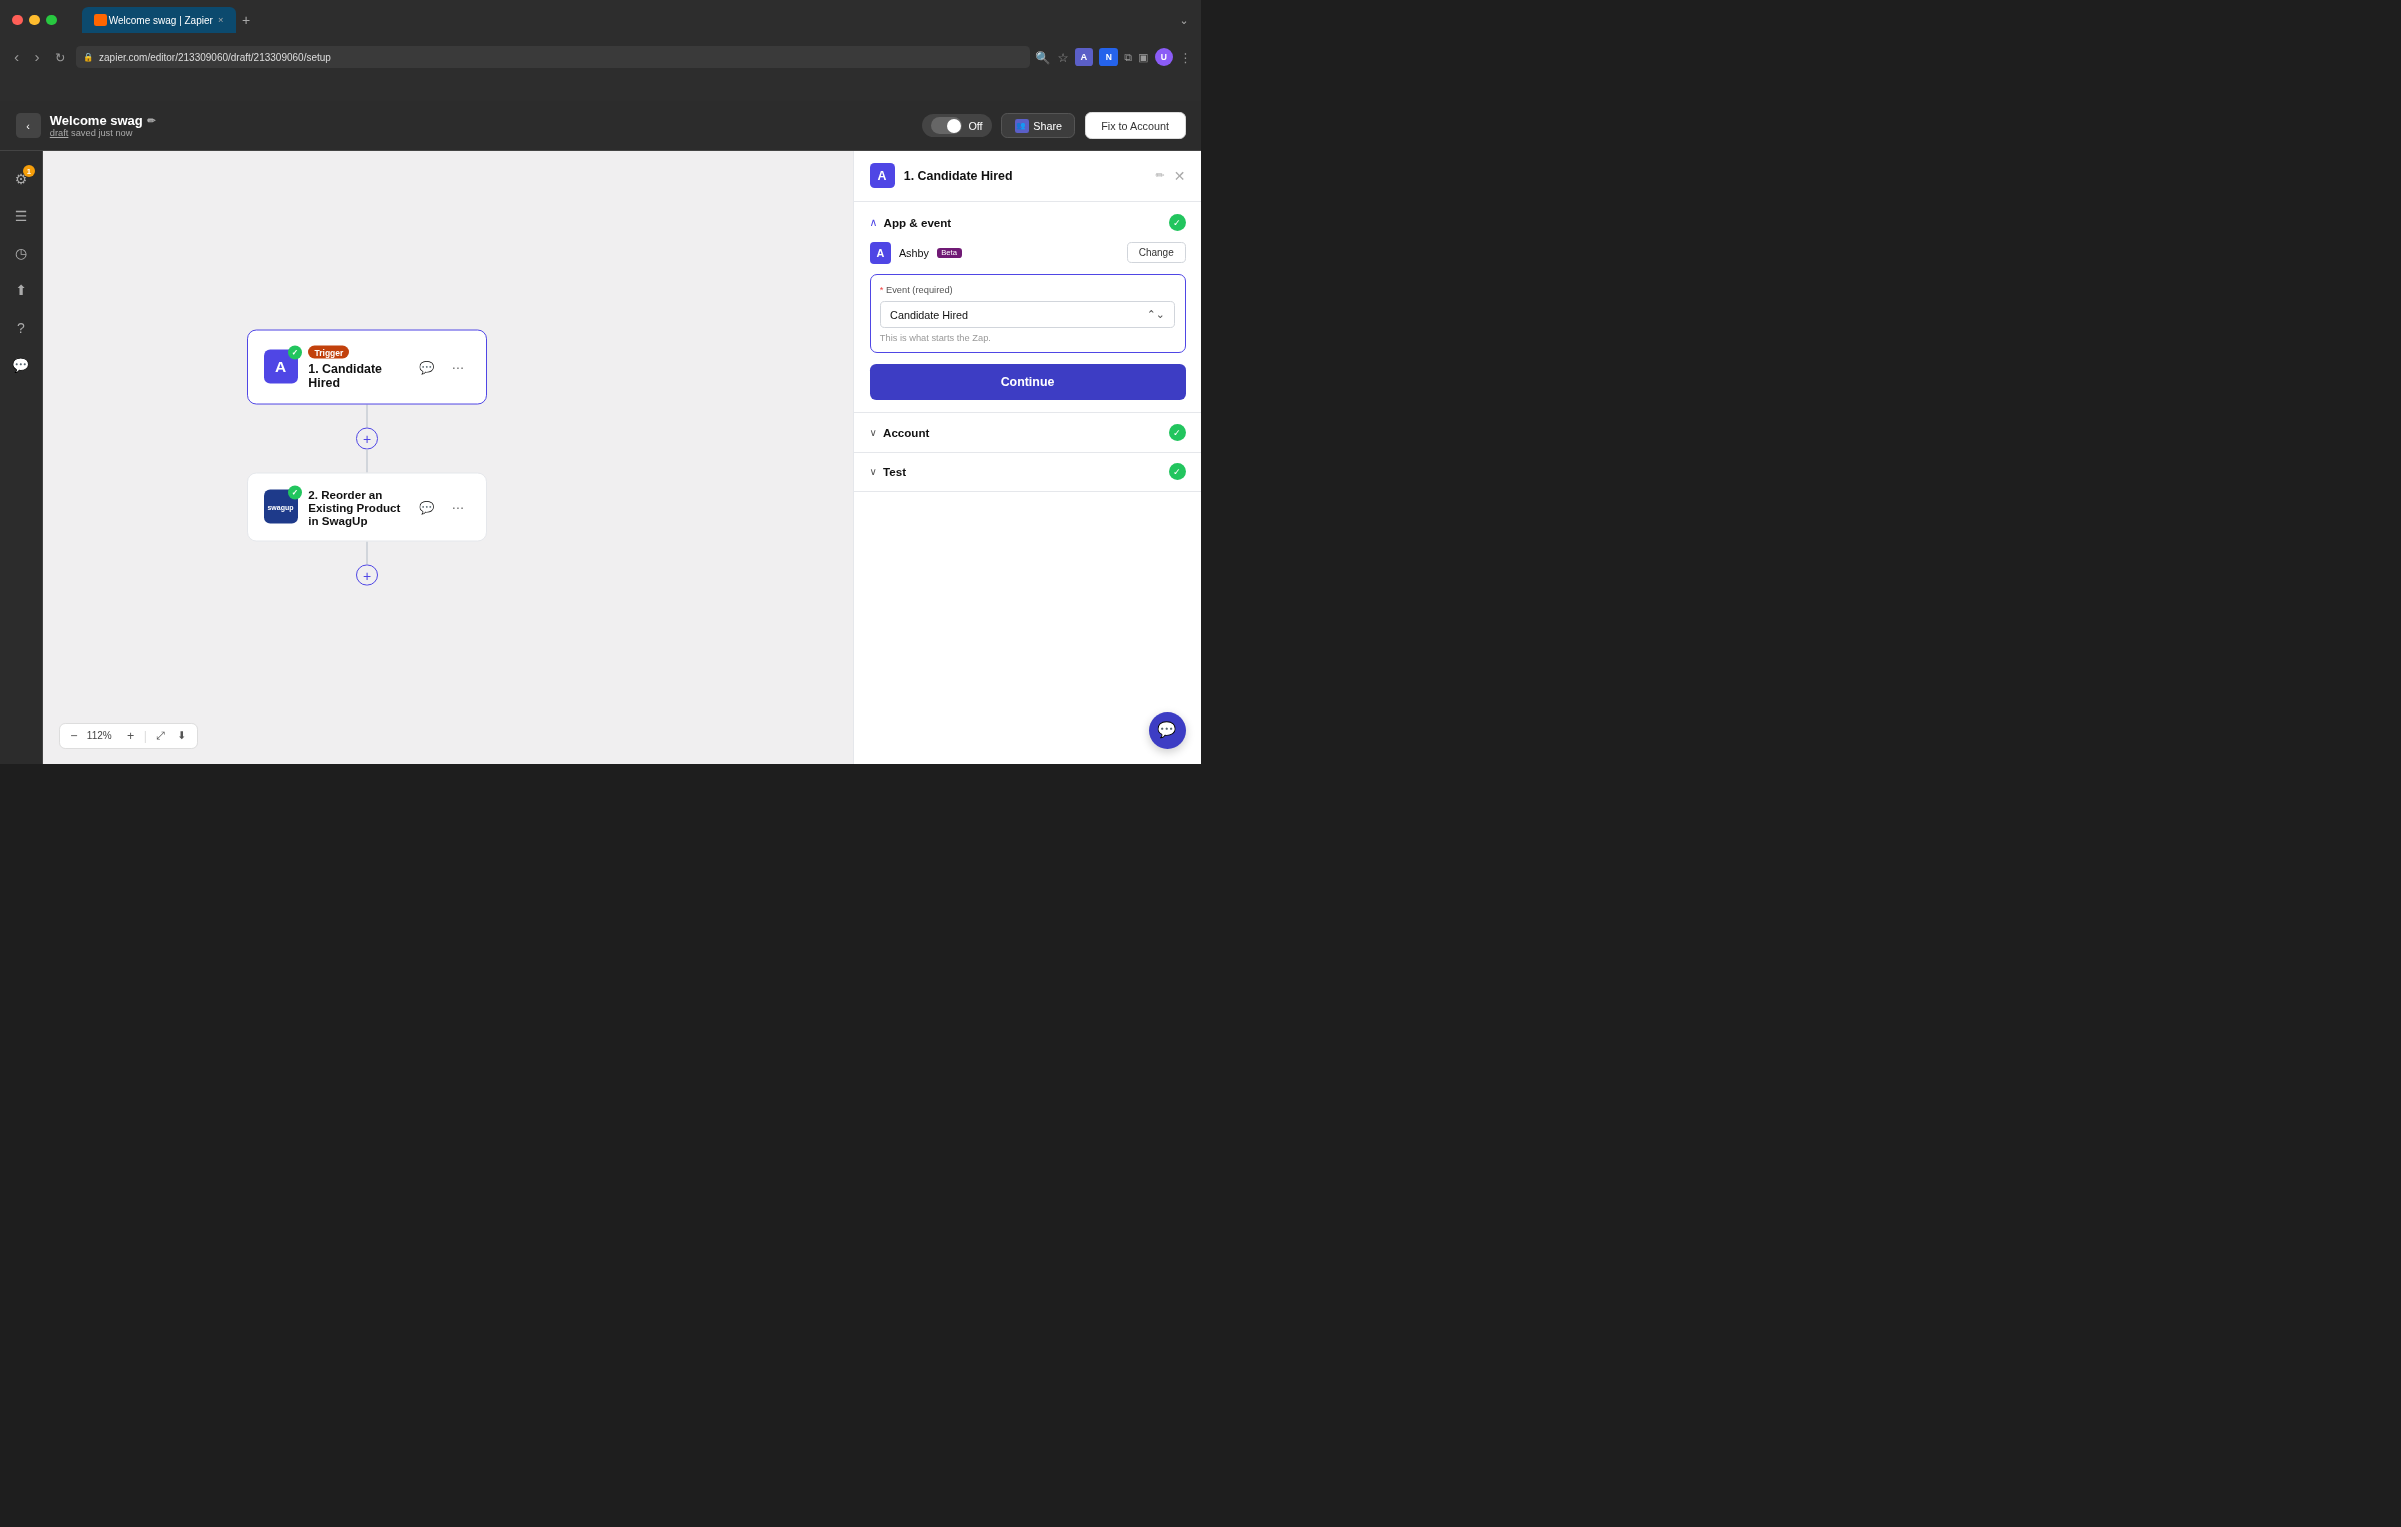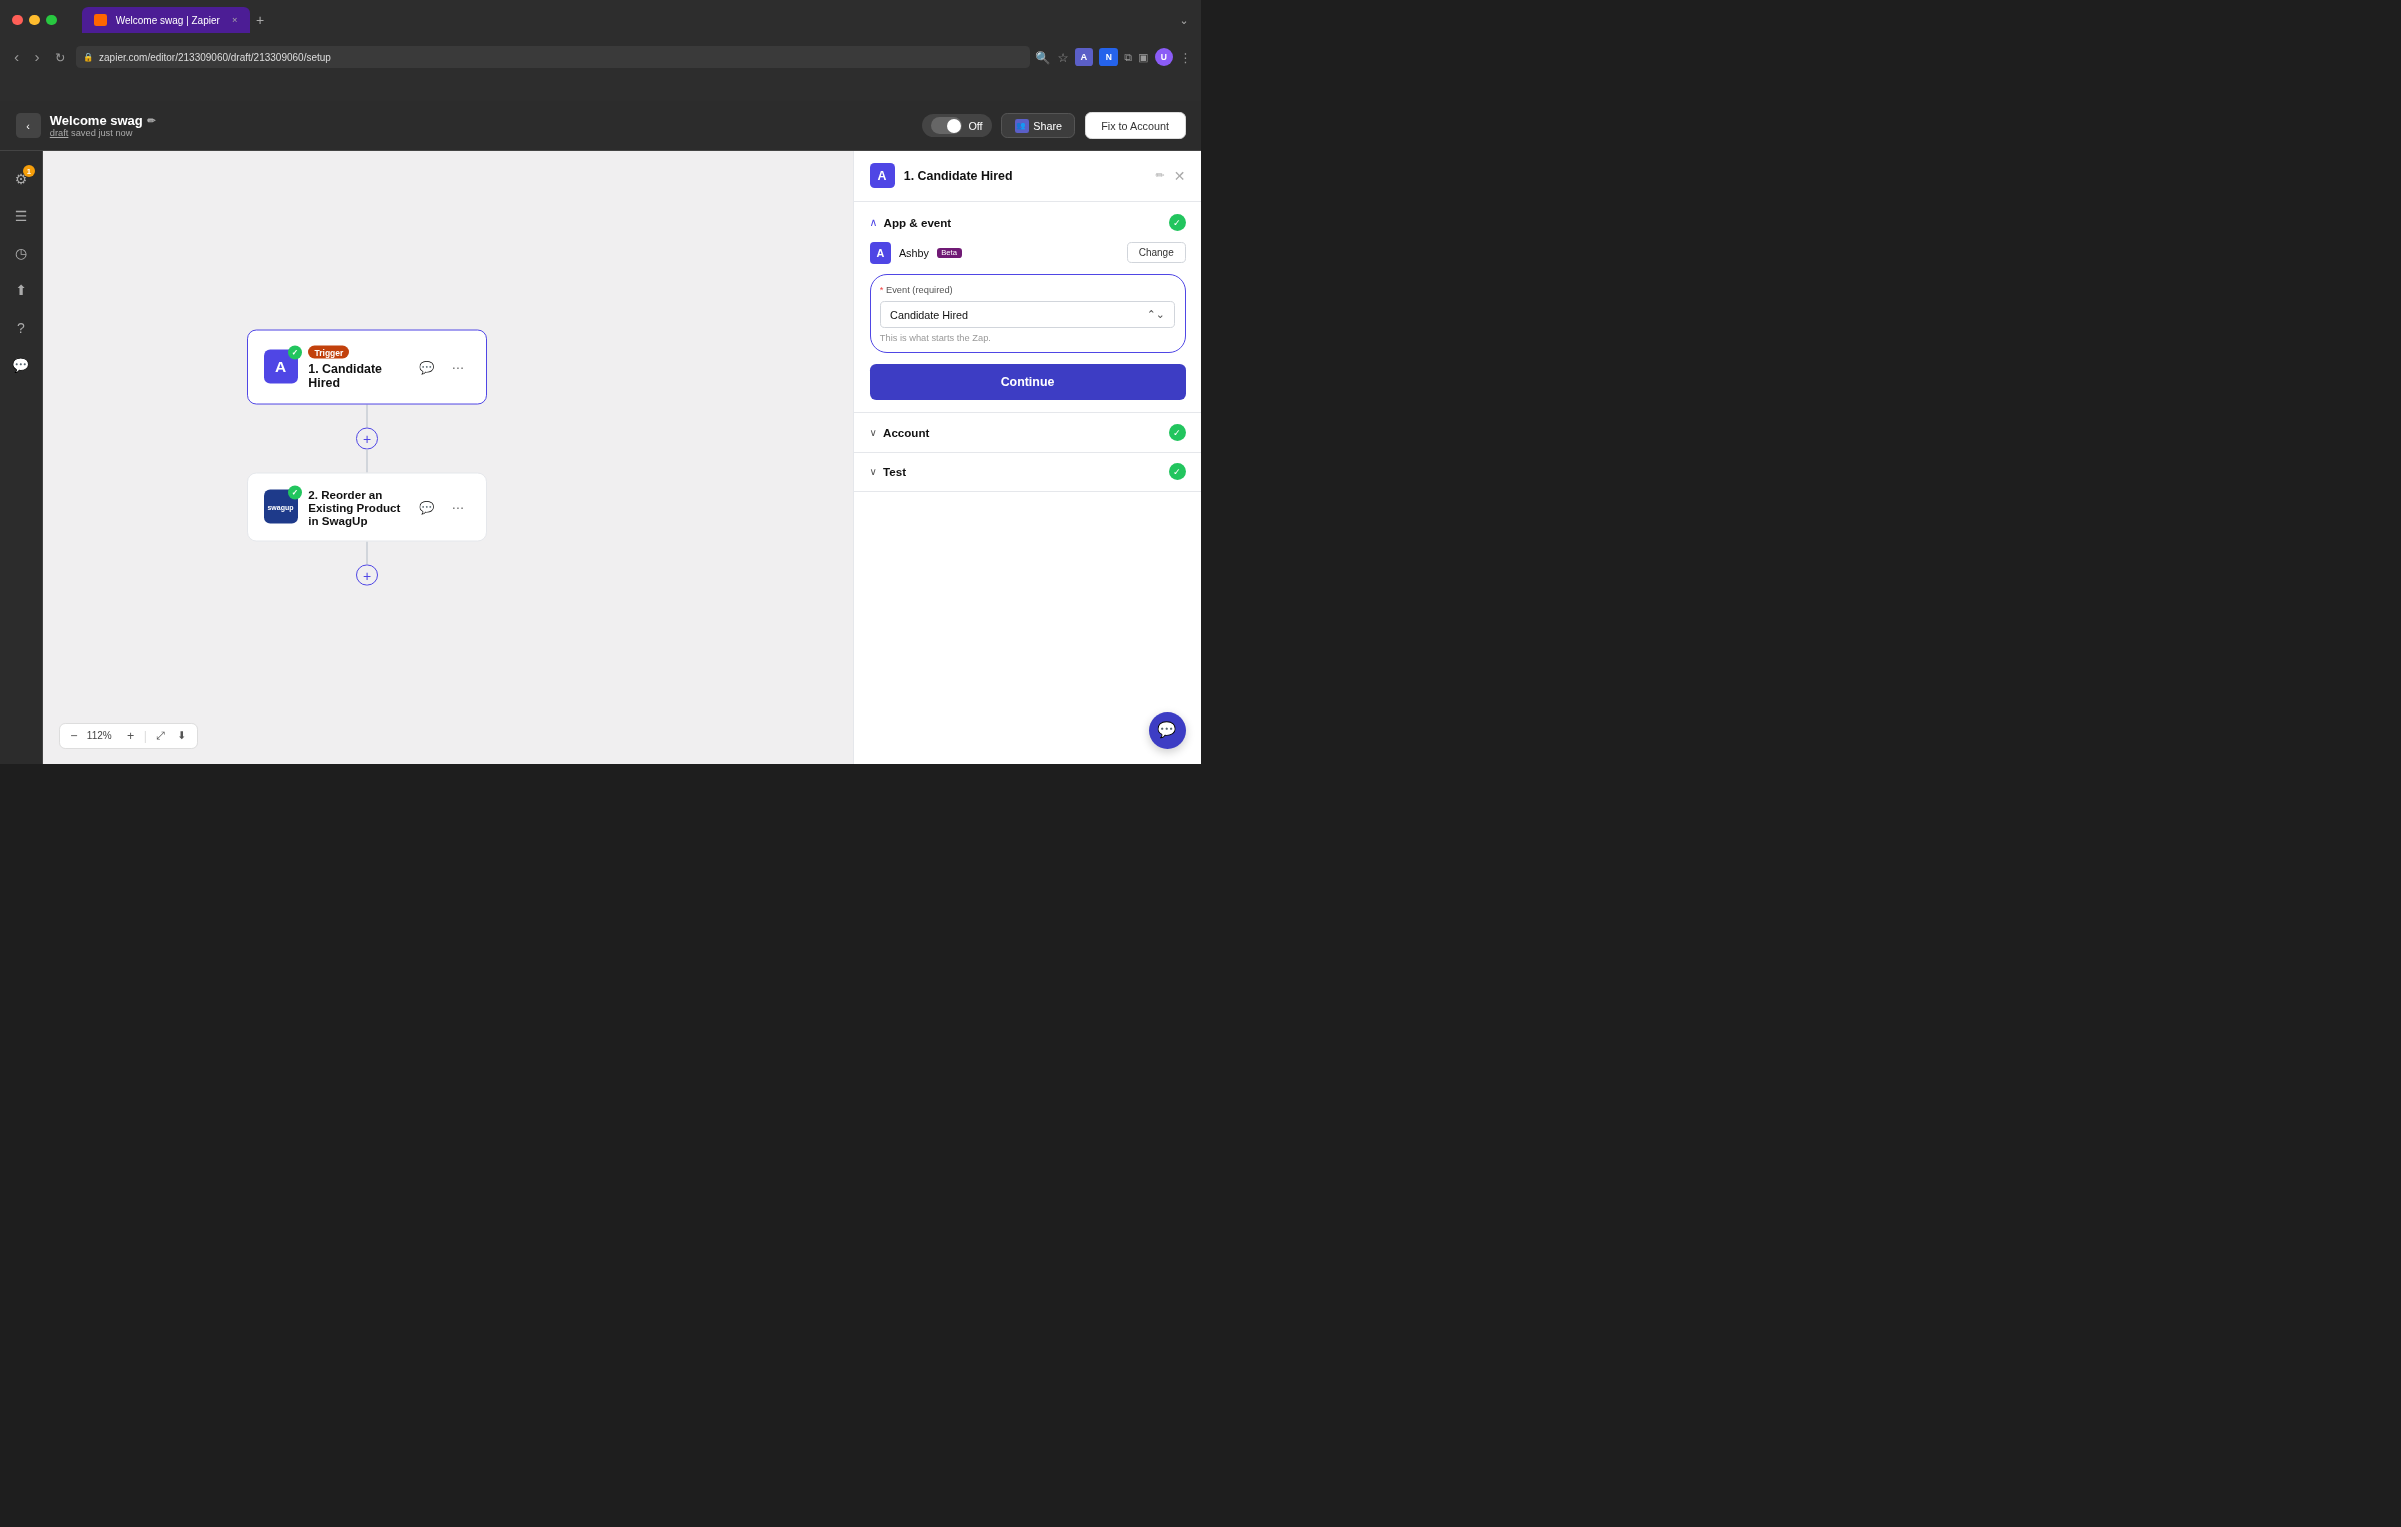--- a/index.html
+++ b/index.html
@@ -34,26 +34,26 @@
     .traffic-light.green { background: #28c840; }
 
     .tab-bar {
       display: flex;
       align-items: center;
       gap: 0;
       margin-left: 15.5px;
       flex: 1;
     }
     .tab-item {
-      background: #4c1d95;
+      background: #0c4a6e;
       border-radius: 6.2px 6.2px 0 0;
       padding: 4.6px 12.4px;
       display: flex;
       align-items: center;
-      gap: 9px;
+      gap: 2px;
       color: #fff;
       font-size: 10px;
       height: 26px;
     }
     .tab-favicon {
       width: 12.4px;
       height: 12.4px;
       background: #ff6600;
       border-radius: 2.3px;
     }
@@ -586,21 +586,21 @@
       border-radius: 4.6px;
       padding: 3.9px 10.8px;
       font-size: 10px;
       color: #333;
       cursor: pointer;
     }
 
     
     .field-container {
       border: 1.5px solid #4f46e5;
-      border-radius: 17px;
+      border-radius: 7px;
       padding: 9.3px;
       background: #fff;
     }
     .field-label {
       font-size: 9.3px;
       color: #555;
       margin-bottom: 6.2px;
     }
     .field-required {
       color: #ef4444;

